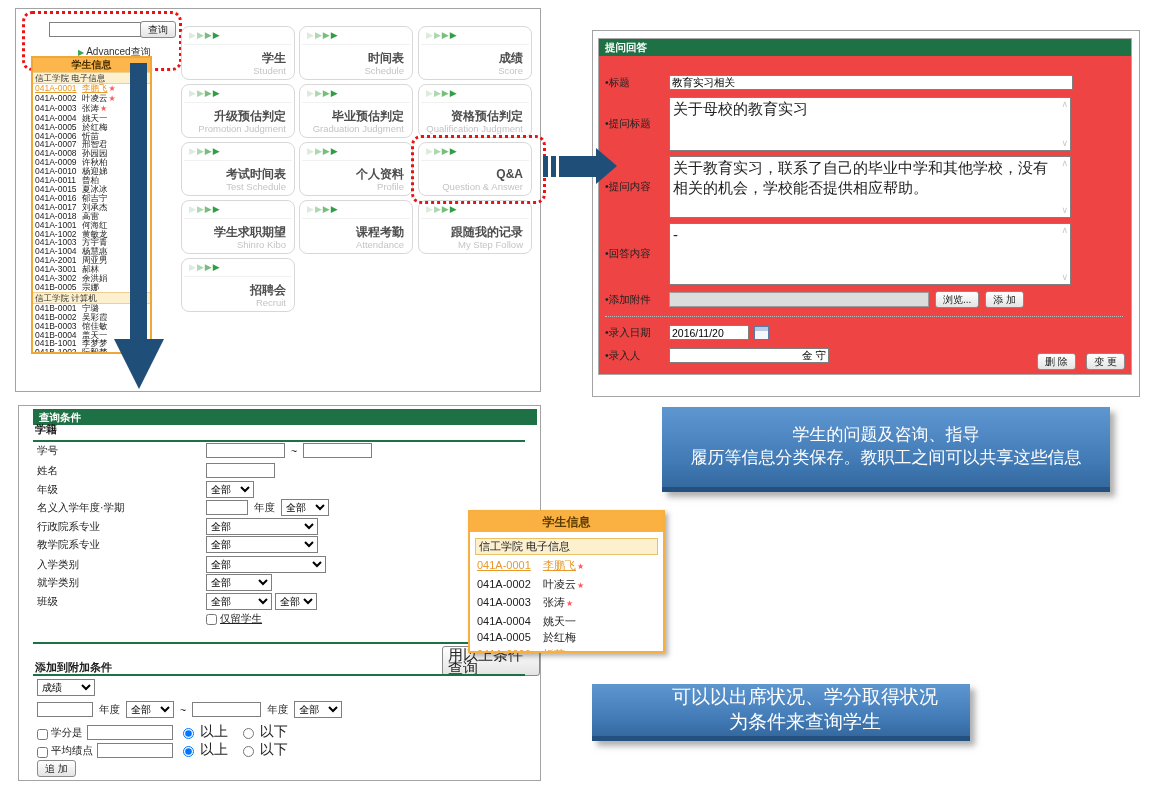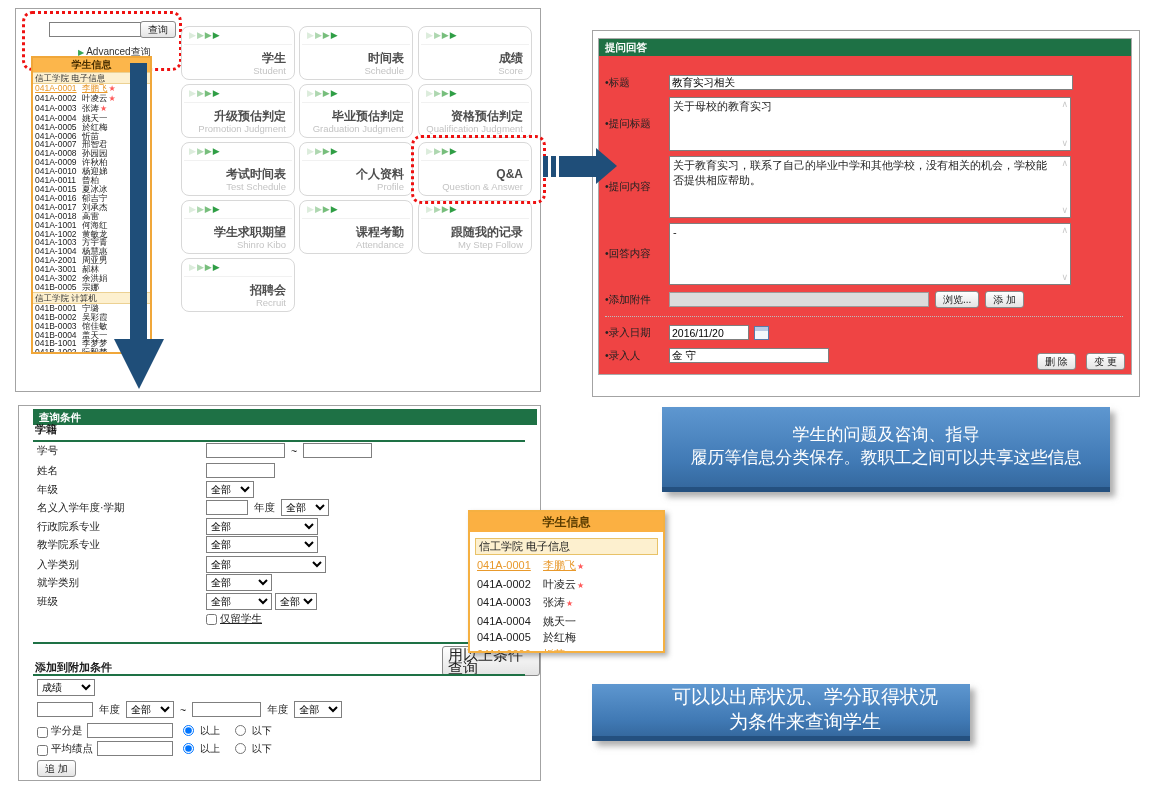--- a/index.html
+++ b/index.html
@@ -57,40 +57,40 @@
         border-top:18px solid transparent;border-bottom:18px solid transparent;border-left:21px solid #1F4E79;}
 
   
   #panel-qa{left:592px;top:30px;width:546px;height:365px;}
   #qa-inner{position:absolute;left:5px;top:7px;right:7px;height:335px;border:1px solid #a9a9a9;background:#ef4444;}
   #qa-inner .greenbar{height:15px;}
   .qa-row{position:absolute;left:6px;right:8px;display:flex;align-items:center;}
   .qa-label{width:64px;flex:none;font-size:10.5px;color:#222;}
   .qa-input{flex:none;width:398px;}
   .ta{position:relative;flex:none;width:400px;border:1px solid #7f7f7f;background:#fff;}
-  .ta .txt{position:absolute;left:3px;right:15px;top:1px;bottom:1px;font-size:11px;line-height:1.35;overflow:hidden;}
+  .ta .txt{position:absolute;left:3px;right:15px;top:1px;bottom:1px;font-size:15px;line-height:1.35;overflow:hidden;}
   .ta .up,.ta .dn{position:absolute;right:2px;color:#c9c9c9;font-size:9px;line-height:9px;}
   .ta .up{top:2px;} .ta .dn{bottom:2px;}
   #attach-input{width:254px;background:#dcdcdc;border:1px solid #9b9b9b;height:13px;flex:none;}
   .dotted-sep{position:absolute;left:6px;right:8px;border-top:1px dotted #bdbdbd;}
   .cal{display:inline-block;width:13px;height:12px;margin-left:5px;border:1px solid #5a7aa8;
        background:linear-gradient(#b9c9e4 0 4px,#f4f7fb 4px);vertical-align:middle;}
   #qa-buttons{position:absolute;right:6px;bottom:4px;}
   #qa-buttons .btn{margin-left:6px;}
 
   
   #panel-query{left:18px;top:405px;width:521px;height:374px;}
   #panel-query .greenbar{position:absolute;left:14px;right:3px;top:3px;height:14px;line-height:14px;}
   .sec-title{position:absolute;left:16px;font-size:11px;font-weight:bold;color:#1a1a1a;}
   .sec-rule{position:absolute;left:14px;width:492px;border-top:2px solid #1E7145;}
   .q-row{position:absolute;left:18px;display:flex;align-items:center;font-size:10.5px;white-space:nowrap;}
   .q-label{width:169px;flex:none;}
   .gap{display:inline-block;width:6px;}
   .cond-left{display:flex;align-items:flex-end;width:146px;flex:none;}
-  .radio-grp label{font-size:10px;margin-right:12px;}
+  .radio-grp label{font-size:14px;margin-right:12px;}
   #use-cond-btn{position:absolute;left:423px;top:240px;font-size:15px;padding:1px 5px;}
 
   
   #popup{position:absolute;left:468px;top:510px;width:193px;height:139px;background:#fff;
          border:2px solid #f5b041;z-index:10;overflow:hidden;box-shadow:3px 3px 5px rgba(80,80,80,.45);}
   #popup .hd{height:20px;background:#fbb042;color:#5a3c00;font-size:12px;font-weight:bold;text-align:center;line-height:20px;}
   #popup .body{padding:6px 5px 0 5px;}
   #popup .p-sec{background:#fdf0cf;border:1px solid #e8c268;font-size:11px;line-height:15px;padding:0 3px;margin-bottom:2px;}
   .p-row{font-size:11px;line-height:16.5px;white-space:nowrap;padding:0 2px;}
   .p-row .sid{display:inline-block;min-width:66px;}
@@ -323,21 +323,21 @@
       <div class="dotted-sep" style="top:277px;"></div>
 
       <div class="qa-row" style="top:286px;">
         <span class="qa-label">•录入日期</span>
         <input type="text" style="width: 74px;" value="2016/11/20">
         <span class="cal"></span>
       </div>
 
       <div class="qa-row" style="top:309px;">
         <span class="qa-label">•录入人</span>
-        <input type="text" style="width: 154px;" value="金 守">
+        <input type="text" style="width: 154px; text-align: right;" value="金 守">
       </div>
 
       <div id="qa-buttons">
         <span class="btn">删 除</span>
         <span class="btn">变 更</span>
       </div>
     </div>
   </div>
 
   <div class="panel" id="panel-query">

